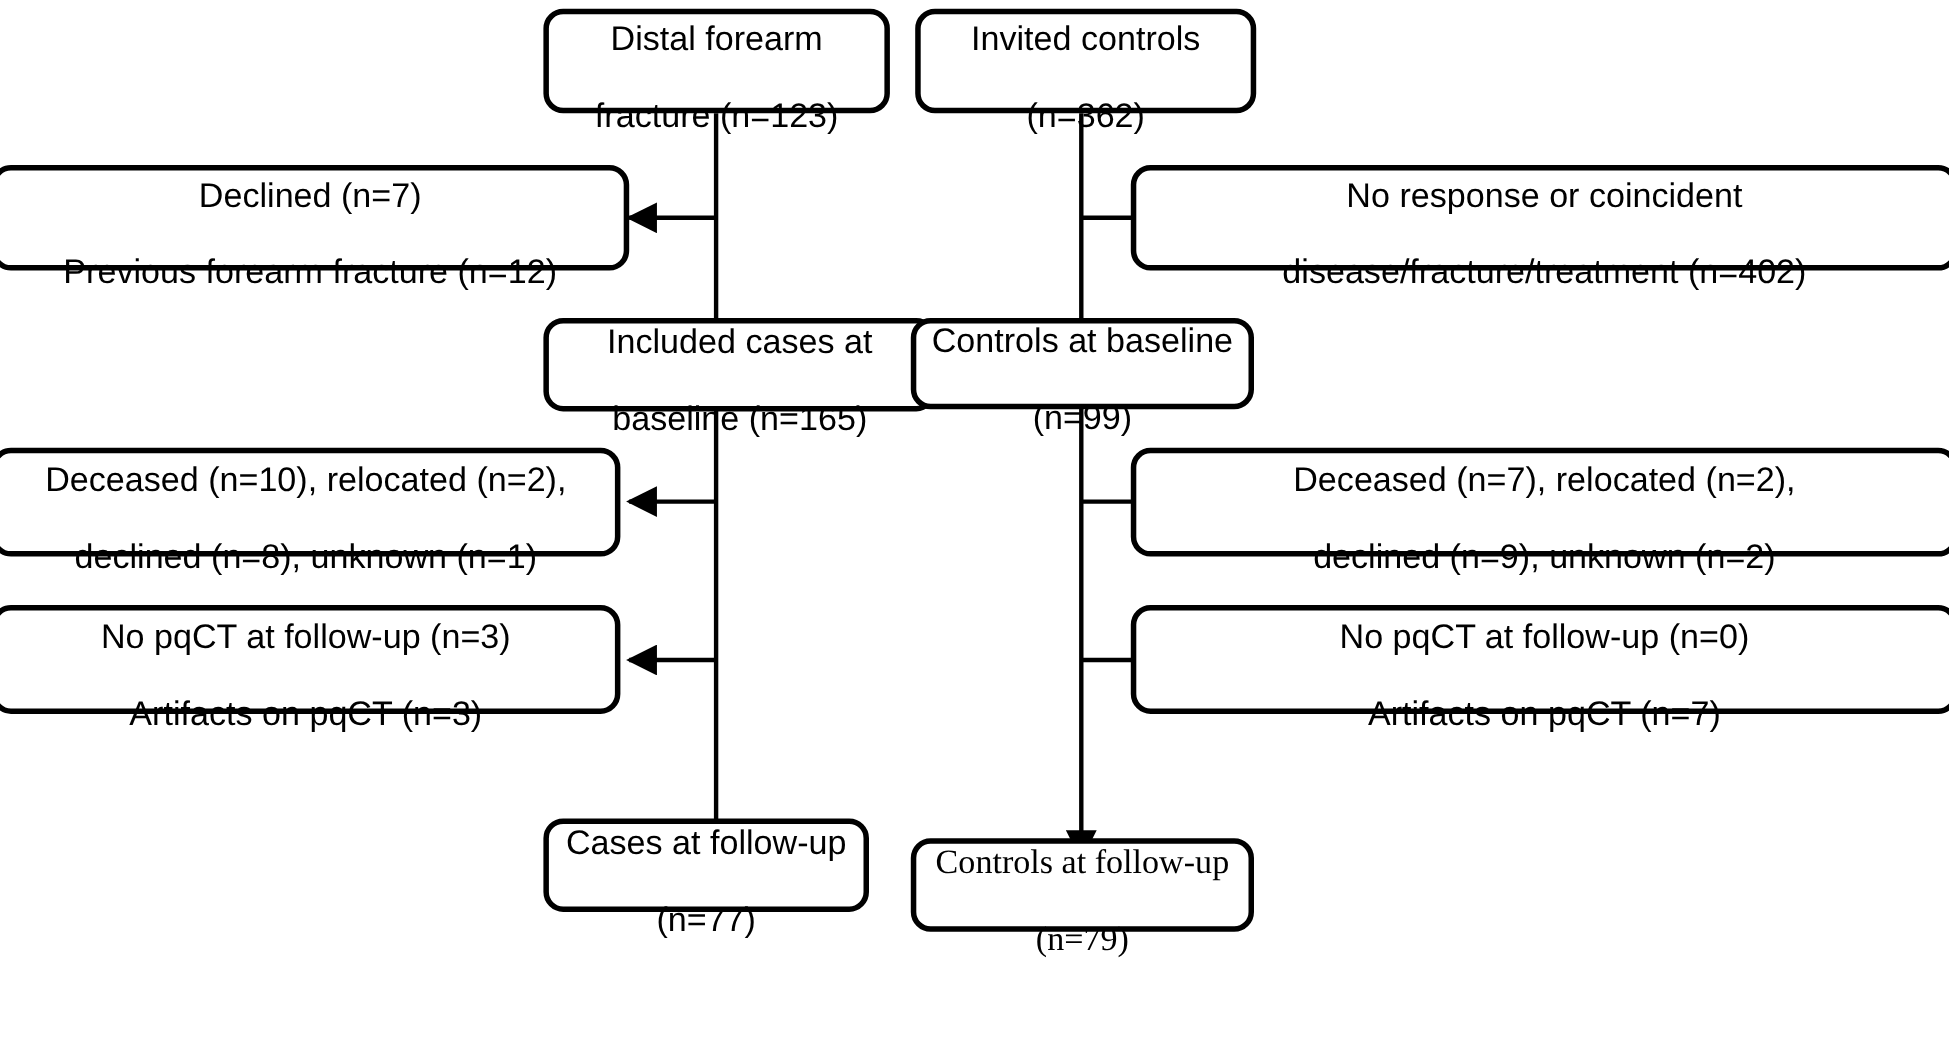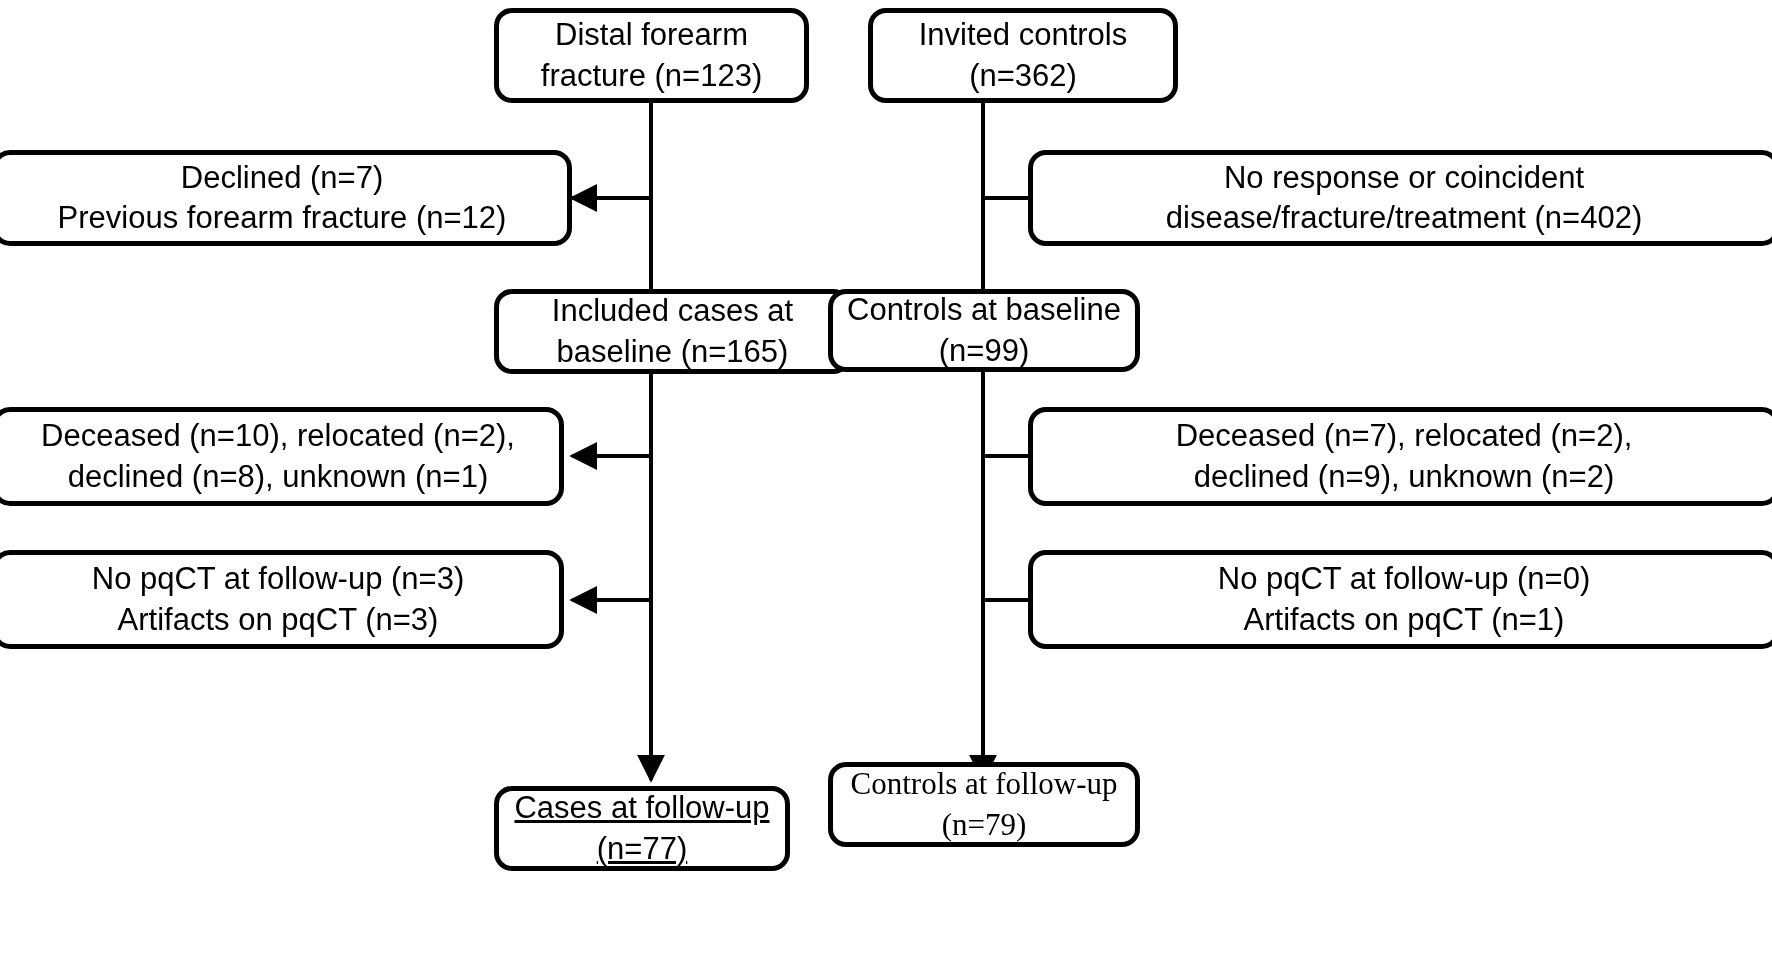--- a/index.html
+++ b/index.html
@@ -4,21 +4,21 @@
 <style>
   html,body{margin:0;padding:0;background:#ffffff;}
   body{width:1772px;height:962px;position:relative;overflow:hidden;
        font-family:"Liberation Sans","DejaVu Sans",sans-serif;color:#000;}
   #canvas{position:absolute;inset:0;}
   svg.lines{position:absolute;left:0;top:0;width:1772px;height:962px;pointer-events:none;}
   .box{position:absolute;box-sizing:border-box;border:5px solid #000;border-radius:18px;
        background:#fff;display:flex;align-items:center;justify-content:center;
        text-align:center;line-height:1.30;font-size:31px;padding:4px 10px;z-index:2;}
   .box .lines-wrap{width:100%;}
-  .box .ln{display:block;white-space:nowrap;}
+  .box .ln{display:block;white-space:nowrap;margin-top:29px;}
 </style>
 </head>
 <body>
 
 <div id="canvas">
 
   <svg class="lines" viewBox="0 0 1772 962" xmlns="http://www.w3.org/2000/svg">
     <defs>
       <marker id="arrow" viewBox="0 0 10 10" refX="9" refY="5" markerWidth="7" markerHeight="7" orient="auto-start-reverse">
         <path d="M 0 0 L 10 5 L 0 10 z" fill="#000"></path>
@@ -40,21 +40,21 @@
     <line x1="983" y1="600" x2="1062" y2="600" stroke="#000" stroke-width="4" marker-end="url(#arrow)"></line>
   </svg>
 
   <div class="box" style="left:494px;top:8px;width:315px;height:95px;">
     <span class="lines-wrap">
       <span class="ln">Distal forearm</span>
       <span class="ln">fracture (n=123)</span>
     </span>
   </div>
 
-  <div class="box" style="left:868px;top:8px;width:310px;height:95px;">
+  <div class="box" style="left:832px;top:8px;width:310px;height:95px;">
     <span class="lines-wrap">
       <span class="ln">Invited controls</span>
       <span class="ln">(n=362)</span>
     </span>
   </div>
 
   <div class="box" style="left:-8px;top:150px;width:580px;height:96px;">
     <span class="lines-wrap">
       <span class="ln">Declined (n=7)</span>
       <span class="ln">Previous forearm fracture (n=12)</span>
@@ -99,25 +99,25 @@
   <div class="box" style="left:-8px;top:550px;width:572px;height:99px;">
     <span class="lines-wrap">
       <span class="ln">No pqCT at follow-up (n=3)</span>
       <span class="ln">Artifacts on pqCT (n=3)</span>
     </span>
   </div>
 
   <div class="box" style="left:1028px;top:550px;width:752px;height:99px;">
     <span class="lines-wrap">
       <span class="ln">No pqCT at follow-up (n=0)</span>
-      <span class="ln">Artifacts on pqCT (n=1)</span>
+      <span class="ln">Artifacts on pqCT (n=7)</span>
     </span>
   </div>
 
-  <div class="box" style="left:494px;top:786px;width:296px;height:85px;text-decoration:underline;">
+  <div class="box" style="left:494px;top:744px;width:296px;height:85px;">
     <span class="lines-wrap">
       <span class="ln">Cases at follow-up</span>
       <span class="ln">(n=77)</span>
     </span>
   </div>
 
   <div class="box" style="left:828px;top:762px;width:312px;height:85px;font-family:Liberation Serif, serif;">
     <span class="lines-wrap">
       <span class="ln">Controls at follow-up</span>
       <span class="ln">(n=79)</span>

